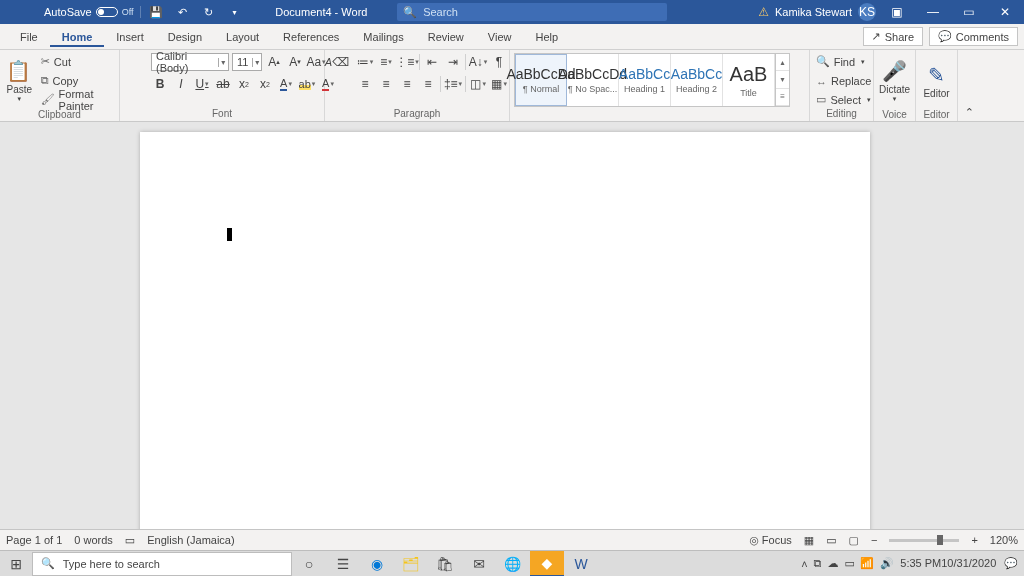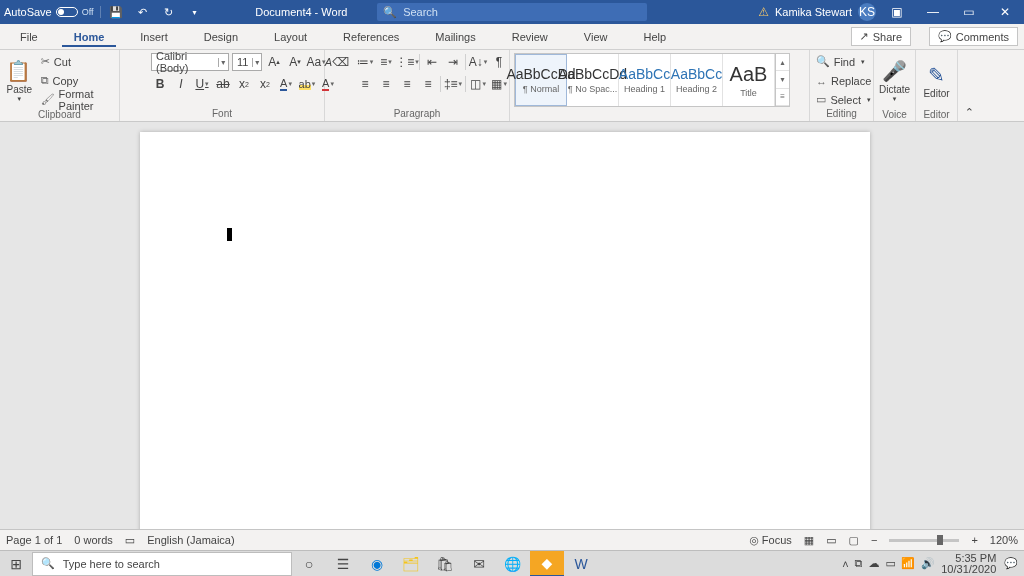--- a/index.html
+++ b/index.html
@@ -1,33 +1,33 @@
 <!DOCTYPE html>
 <html><head>
 <meta charset="utf-8">
 <style>
 *{box-sizing:border-box;margin:0;padding:0;font-family:"Segoe UI",Tahoma,sans-serif;font-size:11px;color:#444;}
 body{background:#e6e6e6;overflow:hidden;width:1024px;height:576px;position:relative;}
 
-.titlebar{height:24px;background:#2b579a;display:flex;align-items:center;color:#fff;font-size:11px;}
+.titlebar{height:24px;background:#2b579a;display:flex;align-items:center;color:#fff;font-size:11px;padding-left:40px;}
 .titlebar .left{display:flex;align-items:center;gap:6px;padding-left:4px;}
 .autosave{display:flex;align-items:center;gap:4px;border-right:1px solid rgba(255,255,255,.25);padding-right:6px;}
 .switch{width:22px;height:10px;border:1px solid #fff;border-radius:6px;position:relative;}
 .switch::after{content:"";position:absolute;width:6px;height:6px;background:#fff;border-radius:50%;top:1px;left:1px;}
 .qat-btn{width:20px;height:20px;display:flex;align-items:center;justify-content:center;color:#fff;font-size:11px;}
 .titlebar .mid{flex:1;display:flex;align-items:center;justify-content:center;gap:30px;}
 .doc-title{color:#fff;margin-left:-60px;}
 .searchbox{display:flex;align-items:center;background:#3e6db5;height:18px;width:270px;border-radius:2px;padding-left:6px;color:#cfe0f3;gap:6px;}
 .titlebar .right{display:flex;align-items:center;gap:6px;padding-right:4px;}
 .warn{color:#ffcc66;font-size:12px;}
 .user{color:#fff;}
 .avatar{background:#4a7cc0;color:#fff;border-radius:50%;width:18px;height:18px;display:flex;align-items:center;justify-content:center;font-size:12px;}
 .winbtn{width:30px;height:24px;display:flex;align-items:center;justify-content:center;color:#fff;font-size:12px;}
 
-.tabs{height:26px;background:#f3f2f1;display:flex;align-items:center;padding-left:8px;gap:12px;border-bottom:1px solid #d0d0d0;}
+.tabs{height:26px;background:#f3f2f1;display:flex;align-items:center;padding-left:8px;gap:0;border-bottom:1px solid #d0d0d0;}
 .tab{padding:4px 12px;color:#444;cursor:pointer;}
 .tab.active{color:#2b579a;border-bottom:2px solid #2b579a;padding-bottom:2px;font-weight:600;}
 .tabs .spacer{flex:1;}
 .sharebtn{border:1px solid #c5c5c5;background:#fff;padding:2px 8px;margin-right:6px;display:flex;align-items:center;gap:4px;color:#2b579a;}
 
 .ribbon{height:72px;background:#f3f2f1;display:flex;border-bottom:1px solid #c9c9c9;}
 .group{border-right:1px solid #d8d8d8;display:flex;flex-direction:column;justify-content:space-between;padding:3px 4px 0;}
 .group .controls{display:flex;align-items:flex-start;gap:4px;flex:1;}
 .group-label{text-align:center;color:#666;font-size:10px;padding-bottom:2px;position:relative;}
 .bigbtn{display:flex;flex-direction:column;align-items:center;justify-content:center;width:38px;height:56px;}
@@ -67,21 +67,21 @@
 .zoomslider{width:70px;height:3px;background:#c5c5c5;position:relative;}
 .zoomslider::after{content:"";position:absolute;width:6px;height:10px;background:#666;top:-4px;left:48px;}
 
 .taskbar{position:absolute;bottom:0;left:0;right:0;height:26px;background:#dcdcdc;display:flex;align-items:center;border-top:1px solid #bdbdbd;}
 .startbtn{width:32px;height:26px;display:flex;align-items:center;justify-content:center;font-size:14px;}
 .searchbar{display:flex;align-items:center;background:#fff;border:1px solid #bdbdbd;height:24px;width:260px;margin-left:0;gap:8px;padding-left:8px;color:#777;}
 .taskicon{width:34px;height:26px;display:flex;align-items:center;justify-content:center;font-size:14px;}
 .taskicon.active{background:#bfe0f8;border-bottom:2px solid #2b579a;}
 .taskbar .spacer{flex:1;}
 .tray{display:flex;align-items:center;gap:6px;padding-right:6px;color:#555;}
-.clock{display:flex;flex-direction:column;align-items:flex-end;font-size:9px;line-height:1;padding-right:2px;}
+.clock{display:flex;flex-direction:row;align-items:flex-end;font-size:9px;line-height:1;padding-right:2px;}
 </style>
 </head>
 <body>
 
 <div class="titlebar">
   <div class="left">
     <div class="autosave">
       <span style="color:#fff">AutoSave</span>
       <span class="switch"></span>
       <span style="color:#cfe0f3;font-size:9px">Off</span>

